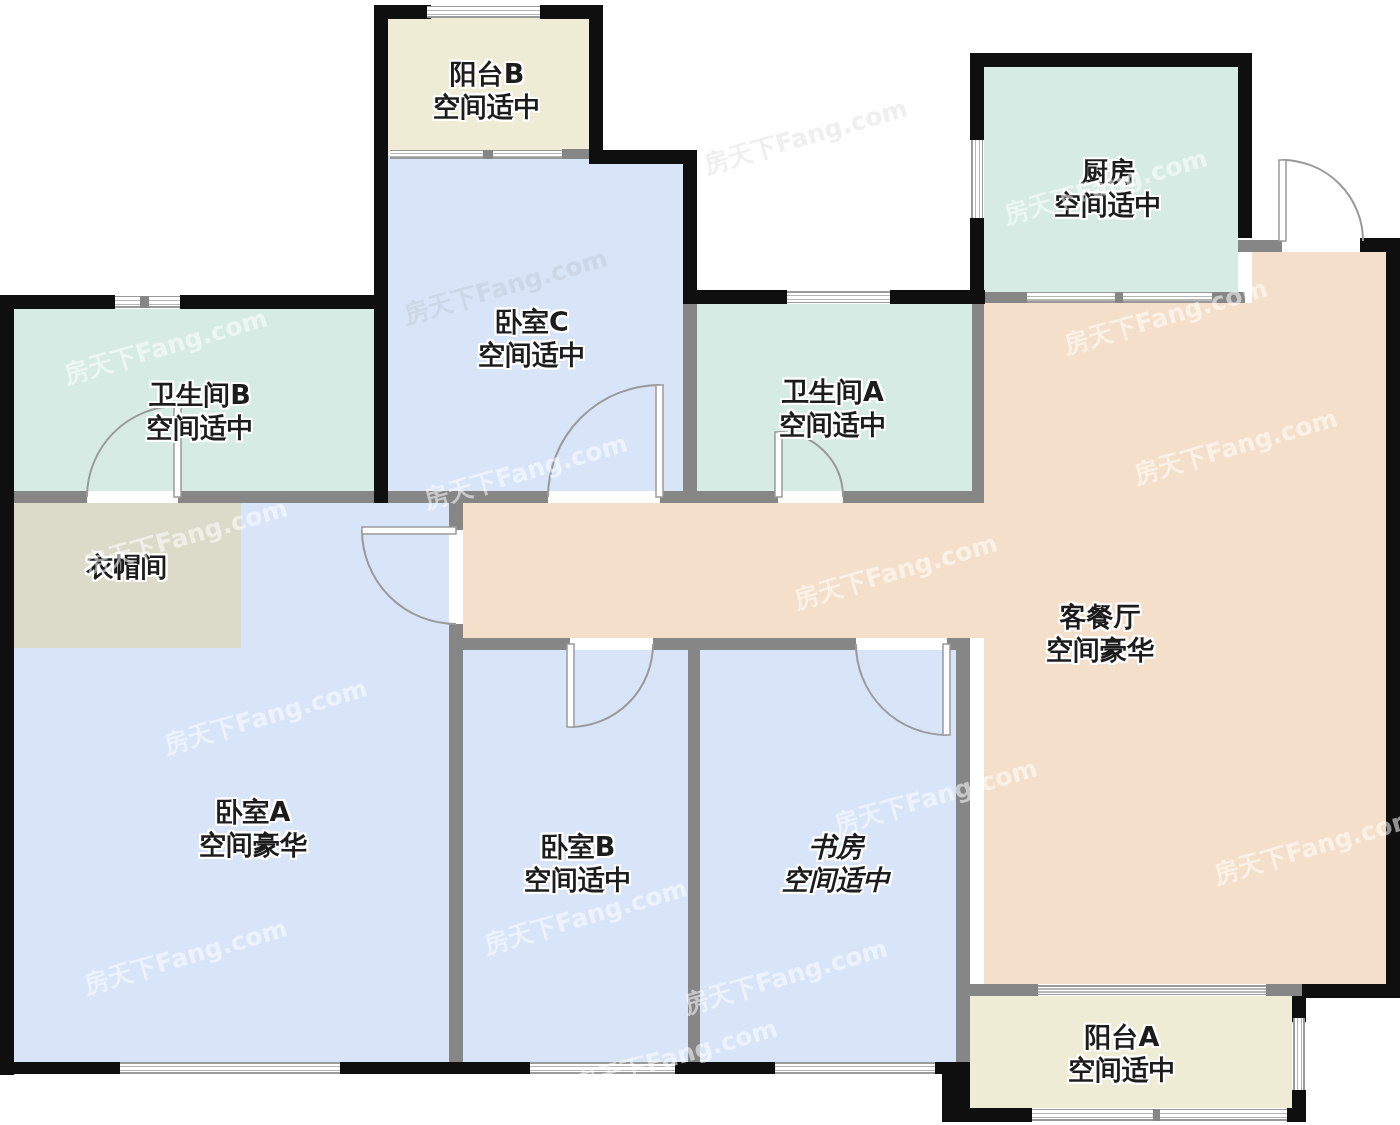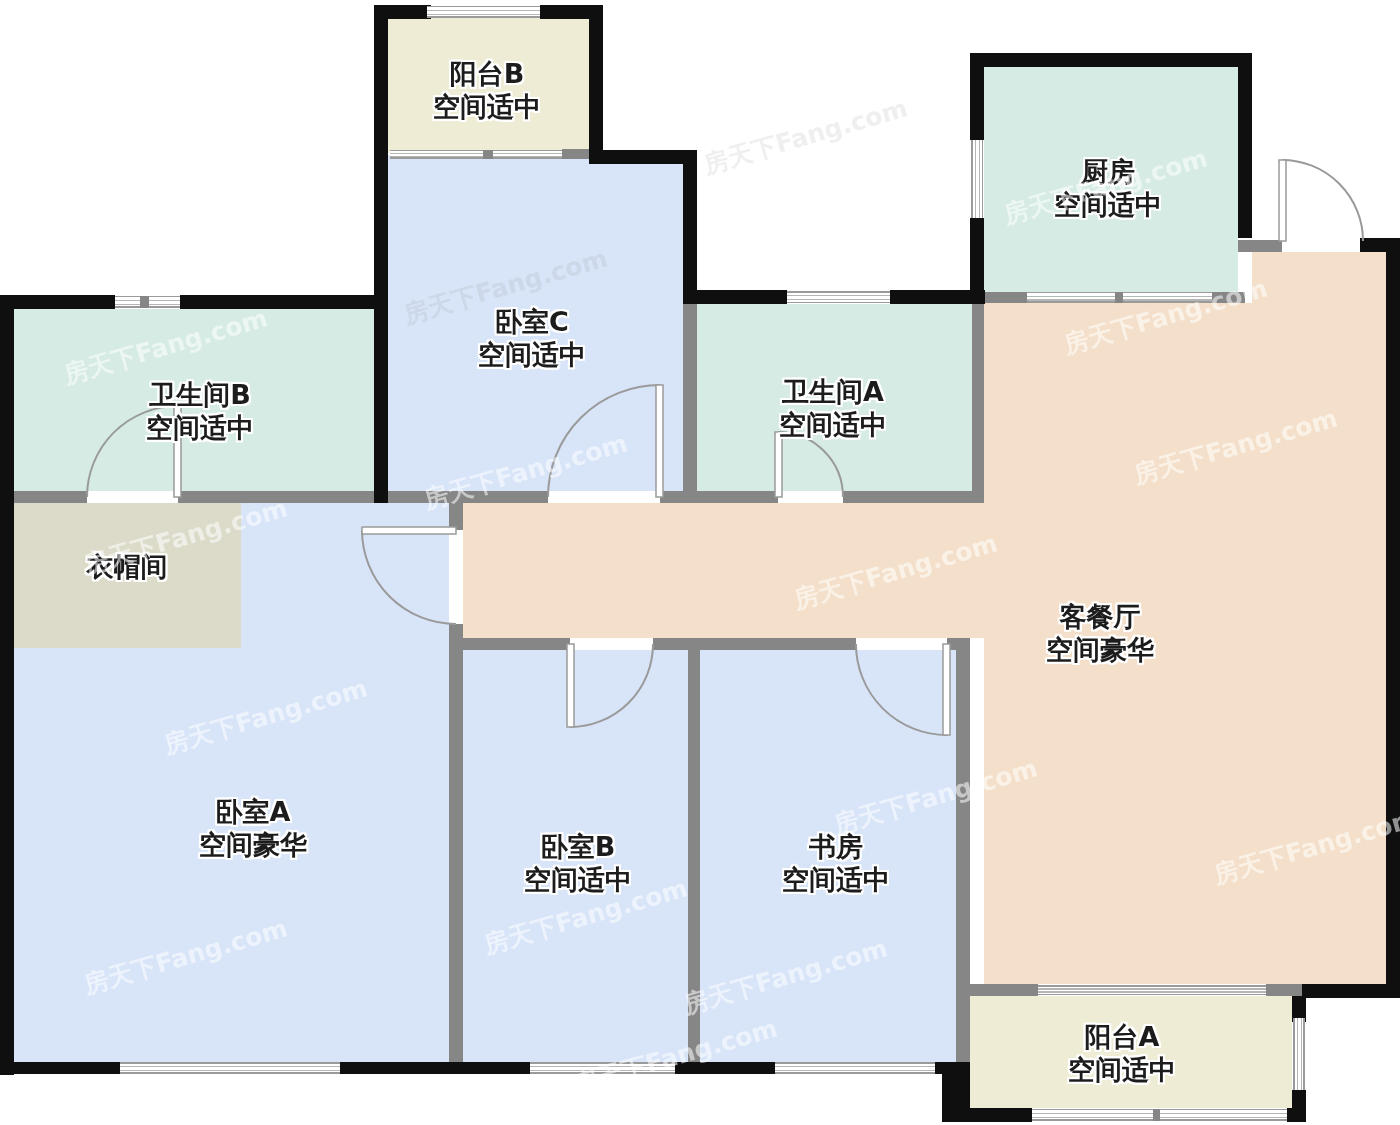--- a/index.html
+++ b/index.html
@@ -185,21 +185,21 @@
     <div>空间豪华</div>
   </div>
   <div class="label" style="left:253px;top:795px;">
     <div>卧室A</div>
     <div>空间豪华</div>
   </div>
   <div class="label" style="left:578px;top:830px;">
     <div>卧室B</div>
     <div>空间适中</div>
   </div>
-  <div class="label" style="left:836px;top:830px;">
+  <div class="label" style="left:836px;top:830px;font-style:italic;">
     <div>书房</div>
     <div>空间适中</div>
   </div>
   <div class="label" style="left:1122px;top:1020px;">
     <div>阳台A</div>
     <div>空间适中</div>
   </div>
 
   <div class="wm dk" style="left:400px;top:270px;">房天下Fang.com</div>
   <div class="wm dk" style="left:700px;top:120px;">房天下Fang.com</div>

